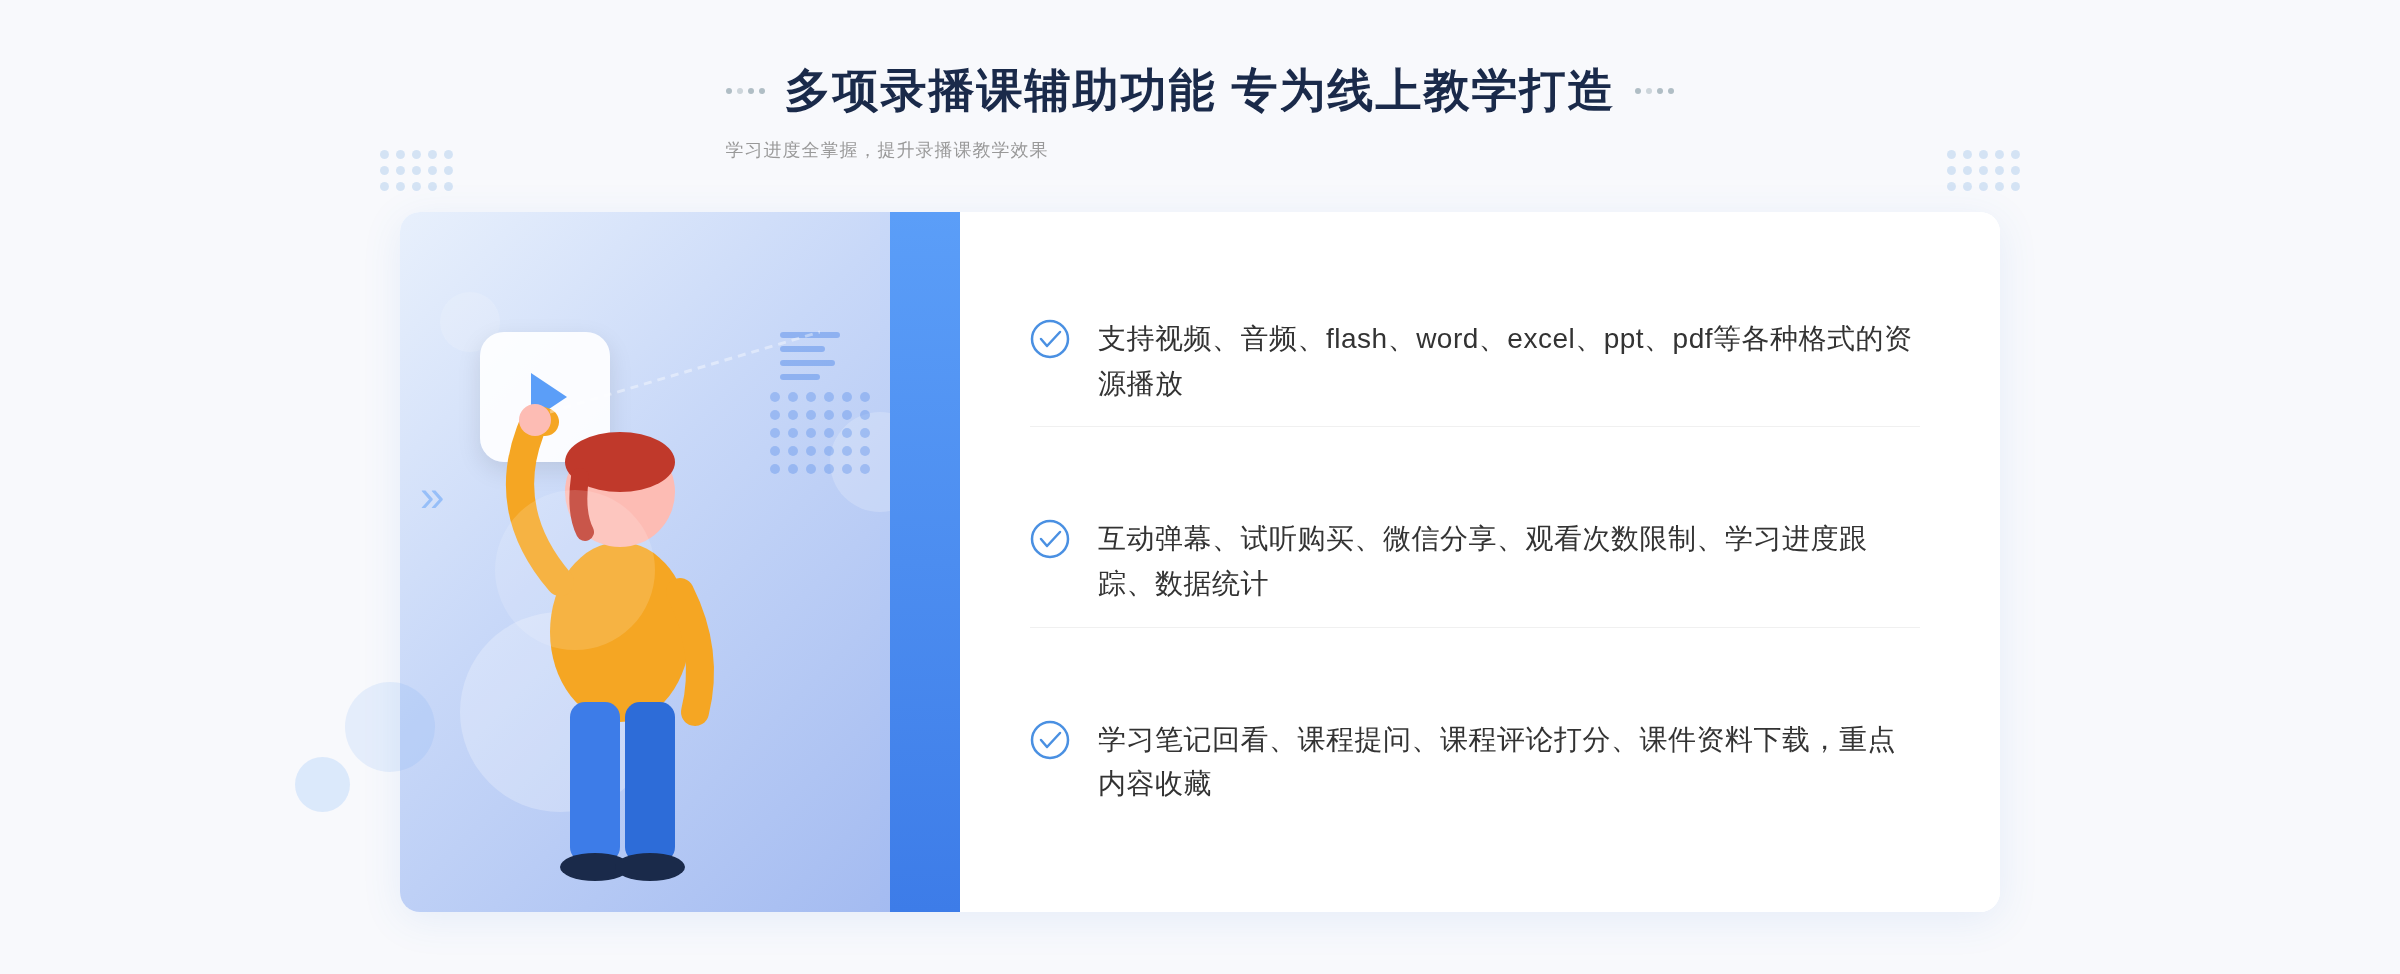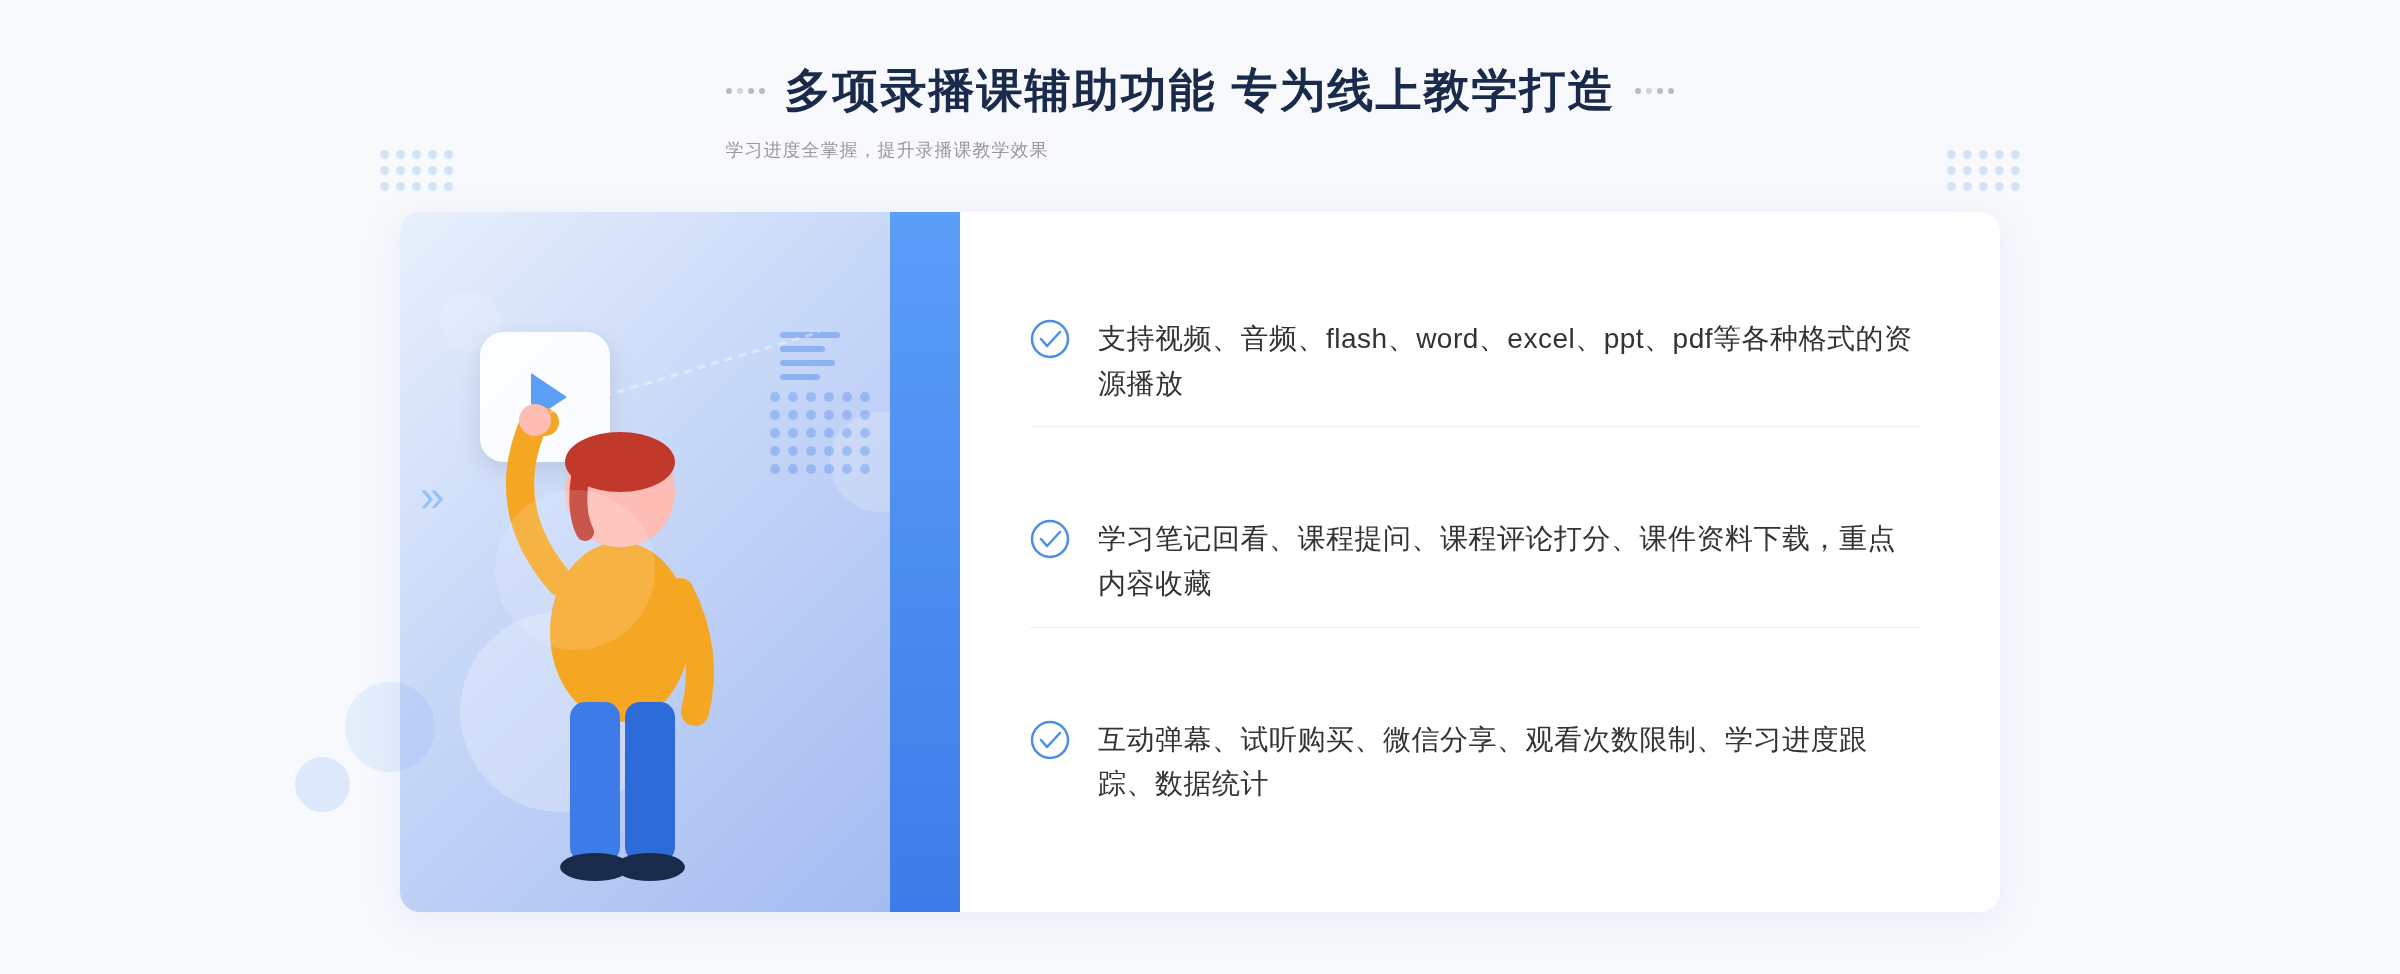--- a/index.html
+++ b/index.html
@@ -352,31 +352,31 @@
       </div>
 
 
       <div class="feature-item">
         <div class="check-icon">
           <svg viewBox="0 0 40 40" xmlns="http://www.w3.org/2000/svg">
             <circle cx="20" cy="20" r="18" fill="none" stroke="#4a90e2" stroke-width="2.5"></circle>
             <polyline points="11,20 17,27 30,13" fill="none" stroke="#4a90e2" stroke-width="2.5" stroke-linecap="round" stroke-linejoin="round"></polyline>
           </svg>
         </div>
-        <span class="feature-text">学习笔记回看、课程提问、课程评论打分、课件资料下载，重点内容收藏</span>
+        <span class="feature-text">互动弹幕、试听购买、微信分享、观看次数限制、学习进度跟踪、数据统计</span>
       </div>
 
       <div class="feature-item">
         <div class="check-icon">
           <svg viewBox="0 0 40 40" xmlns="http://www.w3.org/2000/svg">
             <circle cx="20" cy="20" r="18" fill="none" stroke="#4a90e2" stroke-width="2.5"></circle>
             <polyline points="11,20 17,27 30,13" fill="none" stroke="#4a90e2" stroke-width="2.5" stroke-linecap="round" stroke-linejoin="round"></polyline>
           </svg>
         </div>
-        <span class="feature-text">互动弹幕、试听购买、微信分享、观看次数限制、学习进度跟踪、数据统计</span>
+        <span class="feature-text">学习笔记回看、课程提问、课程评论打分、课件资料下载，重点内容收藏</span>
       </div>
 
     </div>
   </div>
 
   <div style="position:absolute; left:420px; top:50%; transform:translateY(-50%);">
     <span style="font-size:44px; color:#5b9ef8; opacity:0.5; font-weight:300;">»</span>
   </div>
 
   <div style="position:absolute; left:345px; bottom:220px; width:90px; height:90px; border-radius:50%; background:rgba(91,158,248,0.12);"></div>

